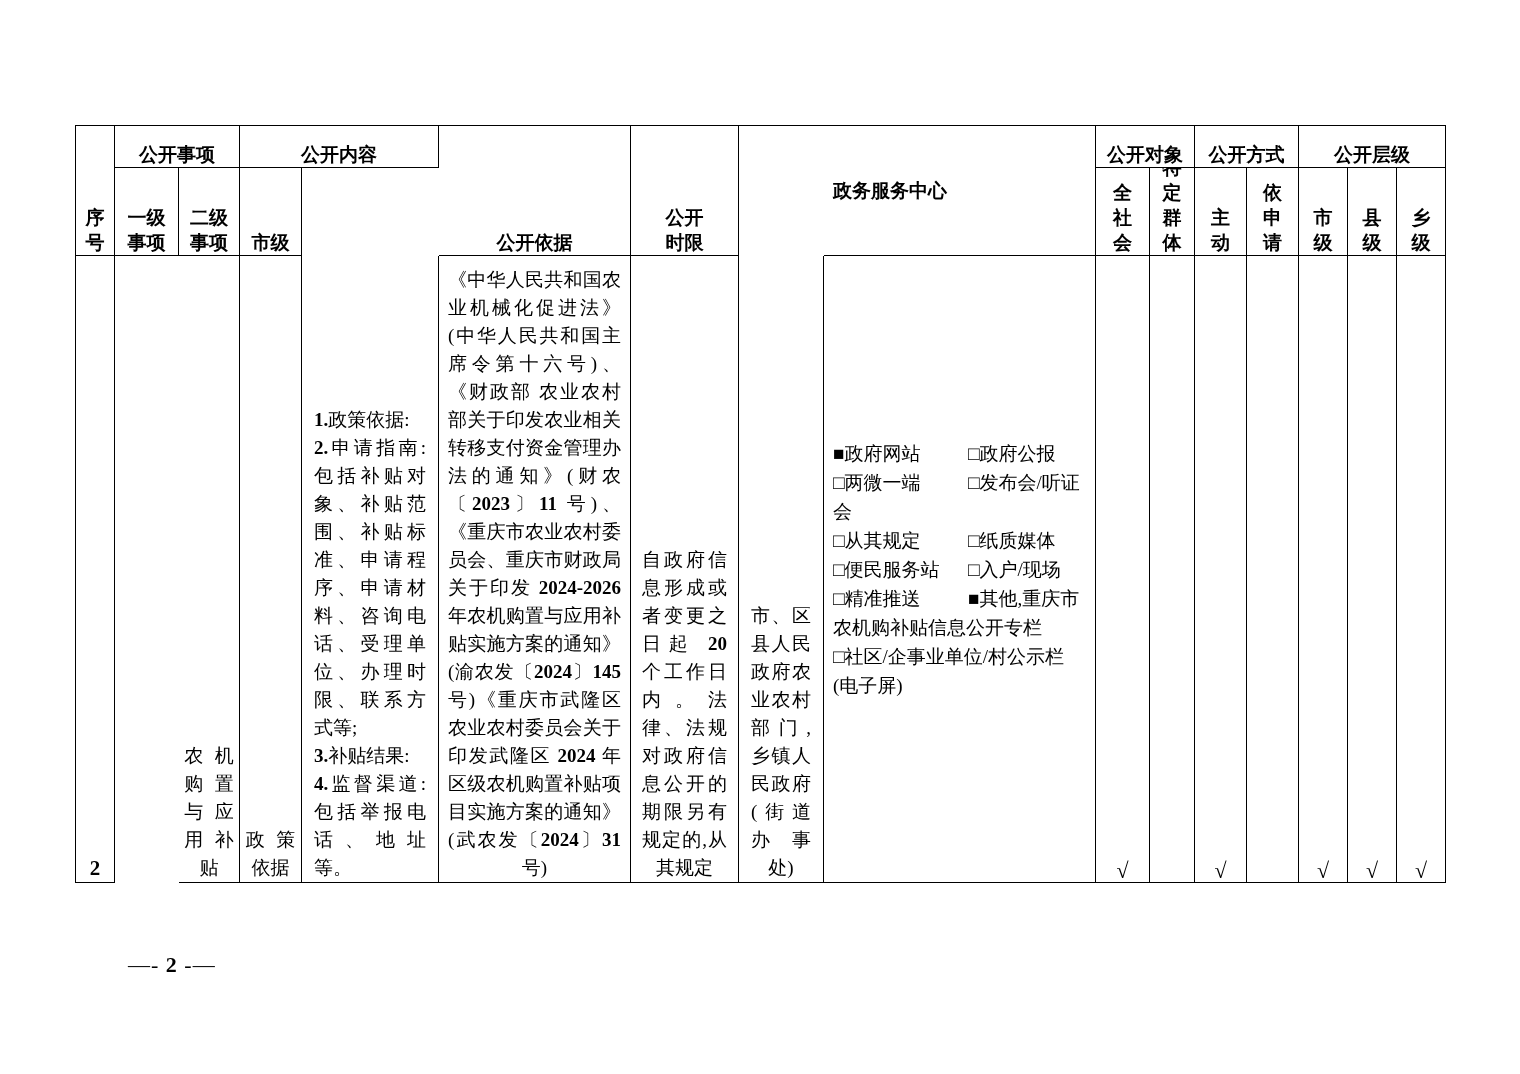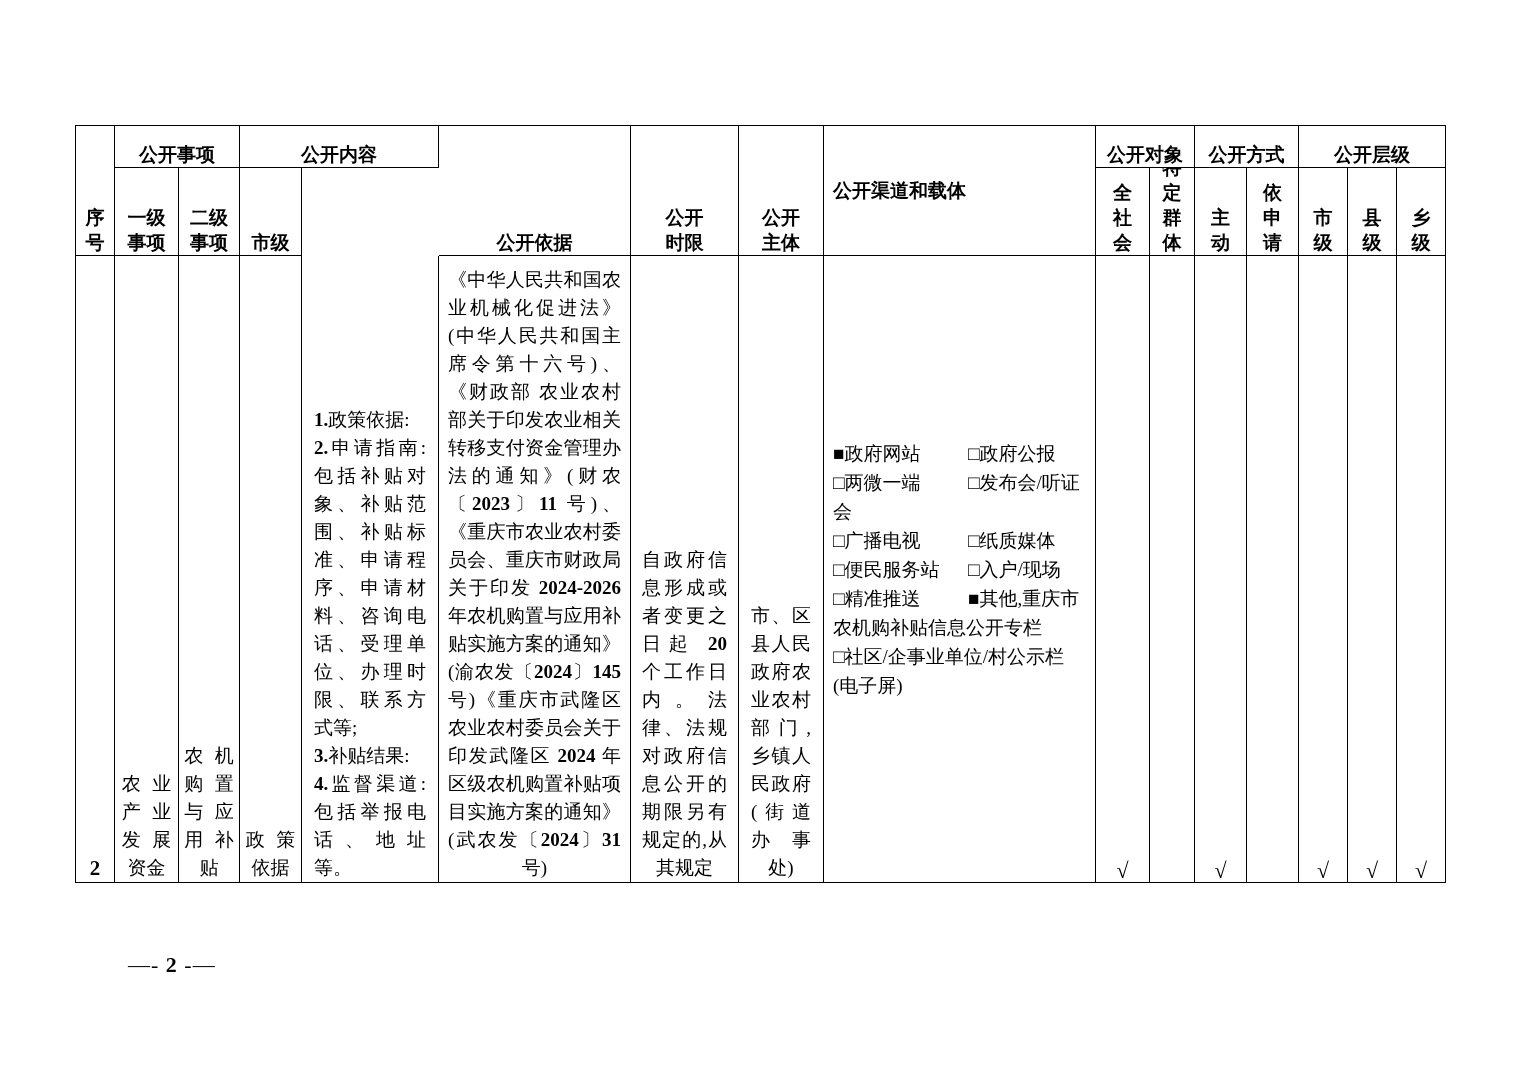--- a/index.html
+++ b/index.html
@@ -81,25 +81,22 @@
   </div>
   <div class="cell hdr" style="grid-column:4/6; grid-row:1;">
     <span class="nw">公开内容</span>
   </div>
   <div class="cell hdr" style="grid-column:6; grid-row:1/3;">
     <span class="nw">公开依据</span>
   </div>
   <div class="cell hdr" style="grid-column:7; grid-row:1/3;">
     <span class="nw w2">公开时限</span>
   </div>
-  <div class="cell hdr" style="grid-column:8; grid-row:1/3;">
-    <span class="nw w2">公开主体</span>
-  </div>
   <div class="cell hdr chan-hdr" style="grid-column:9; grid-row:1/3; align-items:stretch;">
-    <span class="nw" style="padding-left:9px; text-align:left;">公开渠道和载体</span>
+    <span class="nw" style="padding-left:9px; text-align:left;">政务服务中心</span>
   </div>
   <div class="cell hdr" style="grid-column:10/12; grid-row:1;">
     <span class="nw">公开对象</span>
   </div>
   <div class="cell hdr" style="grid-column:12/14; grid-row:1;">
     <span class="nw">公开方式</span>
   </div>
   <div class="cell hdr" style="grid-column:14/17; grid-row:1;">
     <span class="nw">公开层级</span>
   </div>
@@ -130,23 +127,20 @@
   </div>
   <div class="cell hdr lh21" style="grid-column:15; grid-row:2;">
     <span class="nw w1 lh21">县级</span>
   </div>
   <div class="cell hdr lh21" style="grid-column:16; grid-row:2;">
     <span class="nw w1 lh21">乡级</span>
   </div>
 
   <div class="cell body-cell" style="grid-column:1; grid-row:3;">
     <span class="seq-num">2</span>
-  </div>
-  <div class="cell body-cell" style="grid-column:2; grid-row:3;">
-    <span class="w2b vspread" style="display:block;">农业产业发展资金</span>
   </div>
   <div class="cell body-cell" style="grid-column:4; grid-row:3;">
     <span class="w2b vspread" style="display:block;">政策依据</span>
   </div>
   <div class="cell body-cell" style="grid-column:3; grid-row:3;">
     <span class="w2b vspread" style="display:block;">农机购置与应用补贴</span>
   </div>
   <div class="cell body-cell" style="grid-column:5; grid-row:3;">
     <div class="district-items" id="district-items">
         <div class="item"><span class="num-b">1.</span><span>政策依据:</span></div>
@@ -161,21 +155,21 @@
   <div class="cell body-cell" style="grid-column:7; grid-row:3;">
     <div class="time-text jt" id="time-cell"><span>自政府信息形成或者变更之日起 </span><span class="bnum">20</span><span> 个工作日内。法律、法规对政府信息公开的期限另有规定的,从其规定</span></div>
   </div>
   <div class="cell body-cell" style="grid-column:8; grid-row:3;">
     <div class="subject-text jt">市、区县人民政府农业农村部门,乡镇人民政府(街道办事处)</div>
   </div>
   <div class="cell body-cell channel-cell" style="grid-column:9; grid-row:3;">
     <div class="channel-box" id="channel-box">
         <div class="ch-line"><span class="ch-left"><span class="cb">■</span><span>政府网站</span></span><span class="cb">□</span><span>政府公报</span></div>
         <div class="ch-line"><span class="ch-left"><span class="cb">□</span><span>两微一端</span></span><span class="cb">□</span><span>发布会/听证会</span></div>
-        <div class="ch-line"><span class="ch-left"><span class="cb">□</span><span>广播电视</span></span><span class="cb">□</span><span>纸质媒体</span></div>
+        <div class="ch-line"><span class="ch-left"><span class="cb">□</span><span>从其规定</span></span><span class="cb">□</span><span>纸质媒体</span></div>
         <div class="ch-line"><span class="ch-left"><span class="cb">□</span><span>便民服务站</span></span><span class="cb">□</span><span>入户/现场</span></div>
         <div class="ch-line"><span class="ch-left"><span class="cb">□</span><span>精准推送</span></span><span class="cb">■</span><span>其他,重庆市农机购补贴信息公开专栏</span></div>
         <div class="ch-line"><span class="cb">□</span><span>社区/企事业单位/村公示栏(电子屏)</span></div>
       </div>
   </div>
   <div class="cell body-cell" style="grid-column:10; grid-row:3;">
     <span class="mark">√</span>
   </div>
   <div class="cell body-cell" style="grid-column:11; grid-row:3;">
     <span class="mark"></span>

